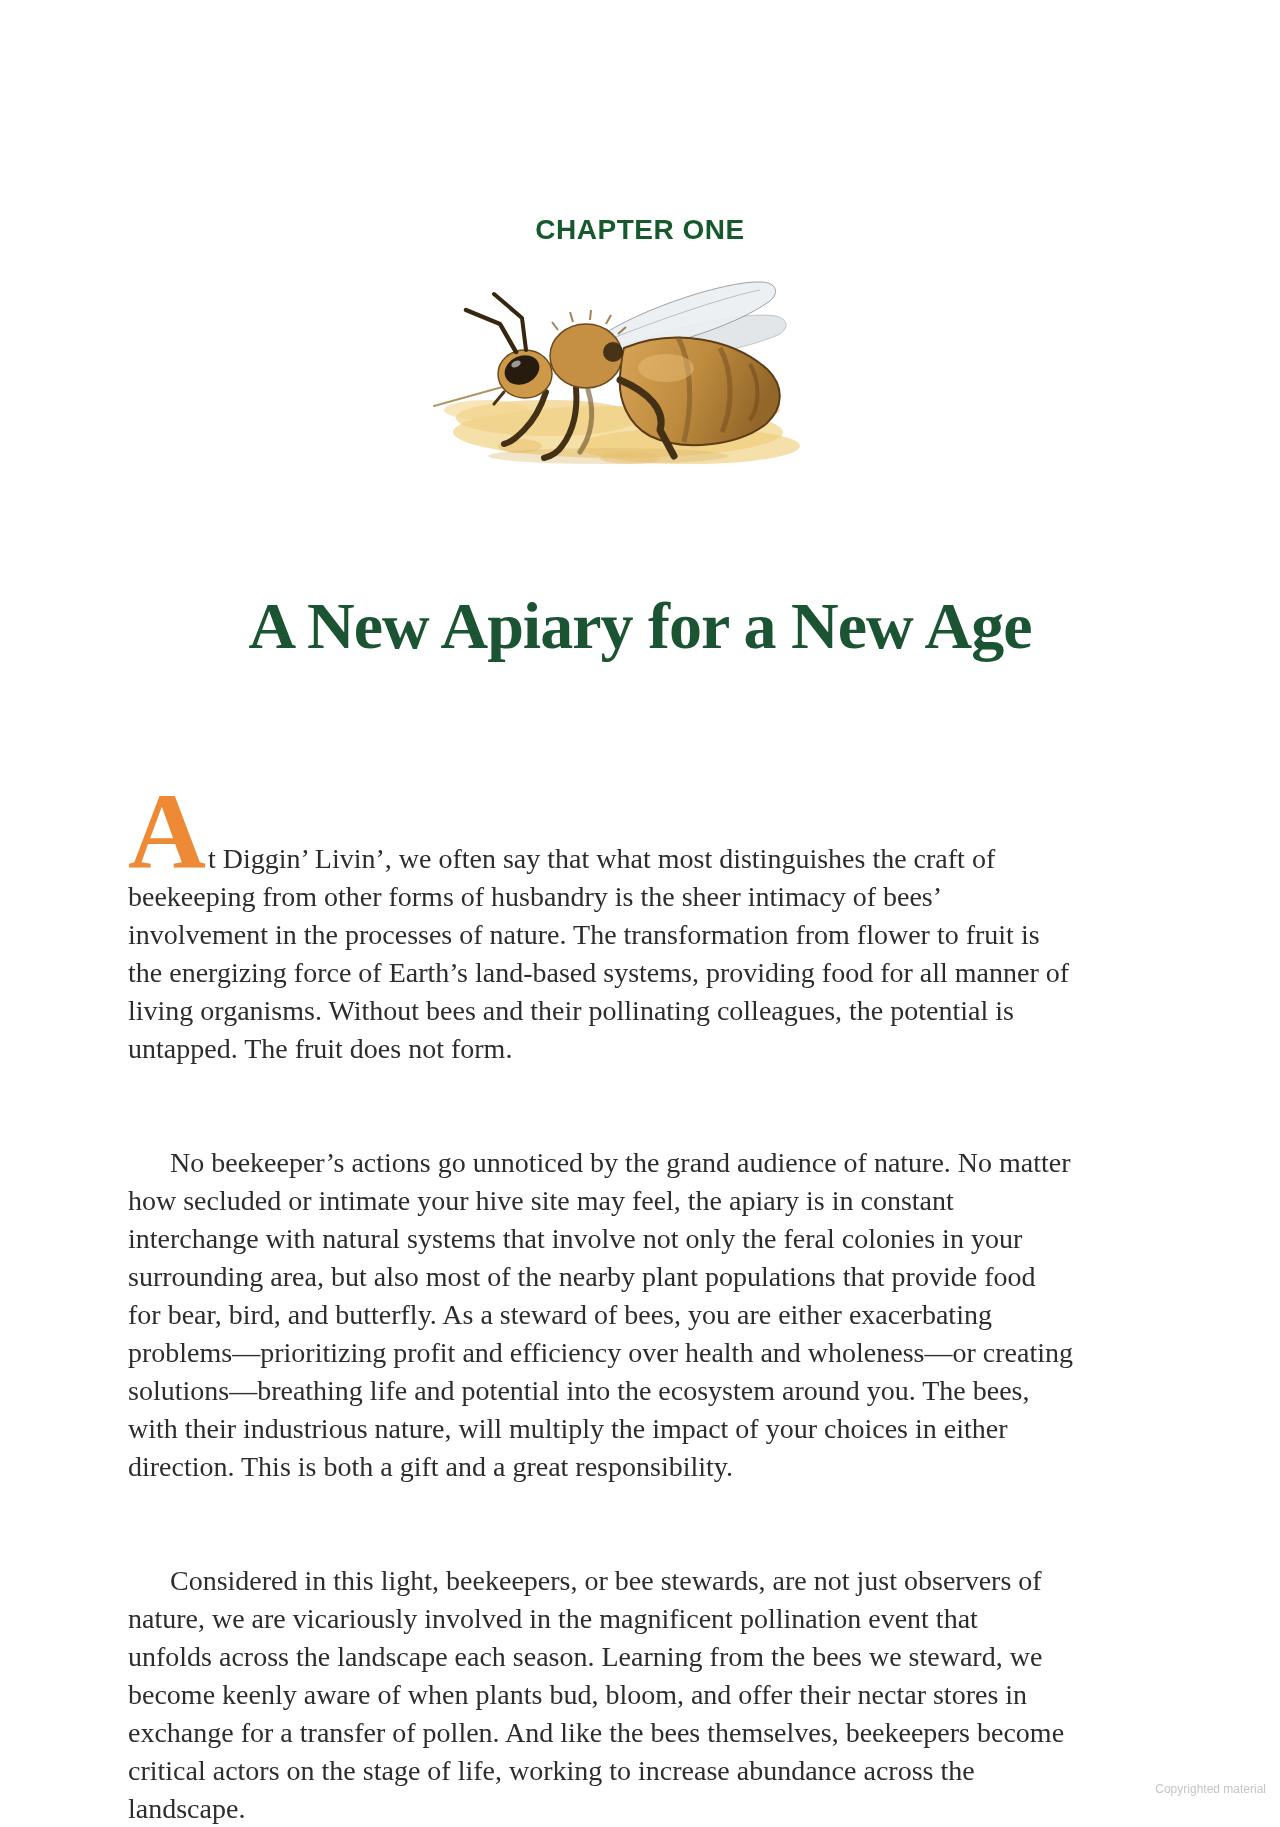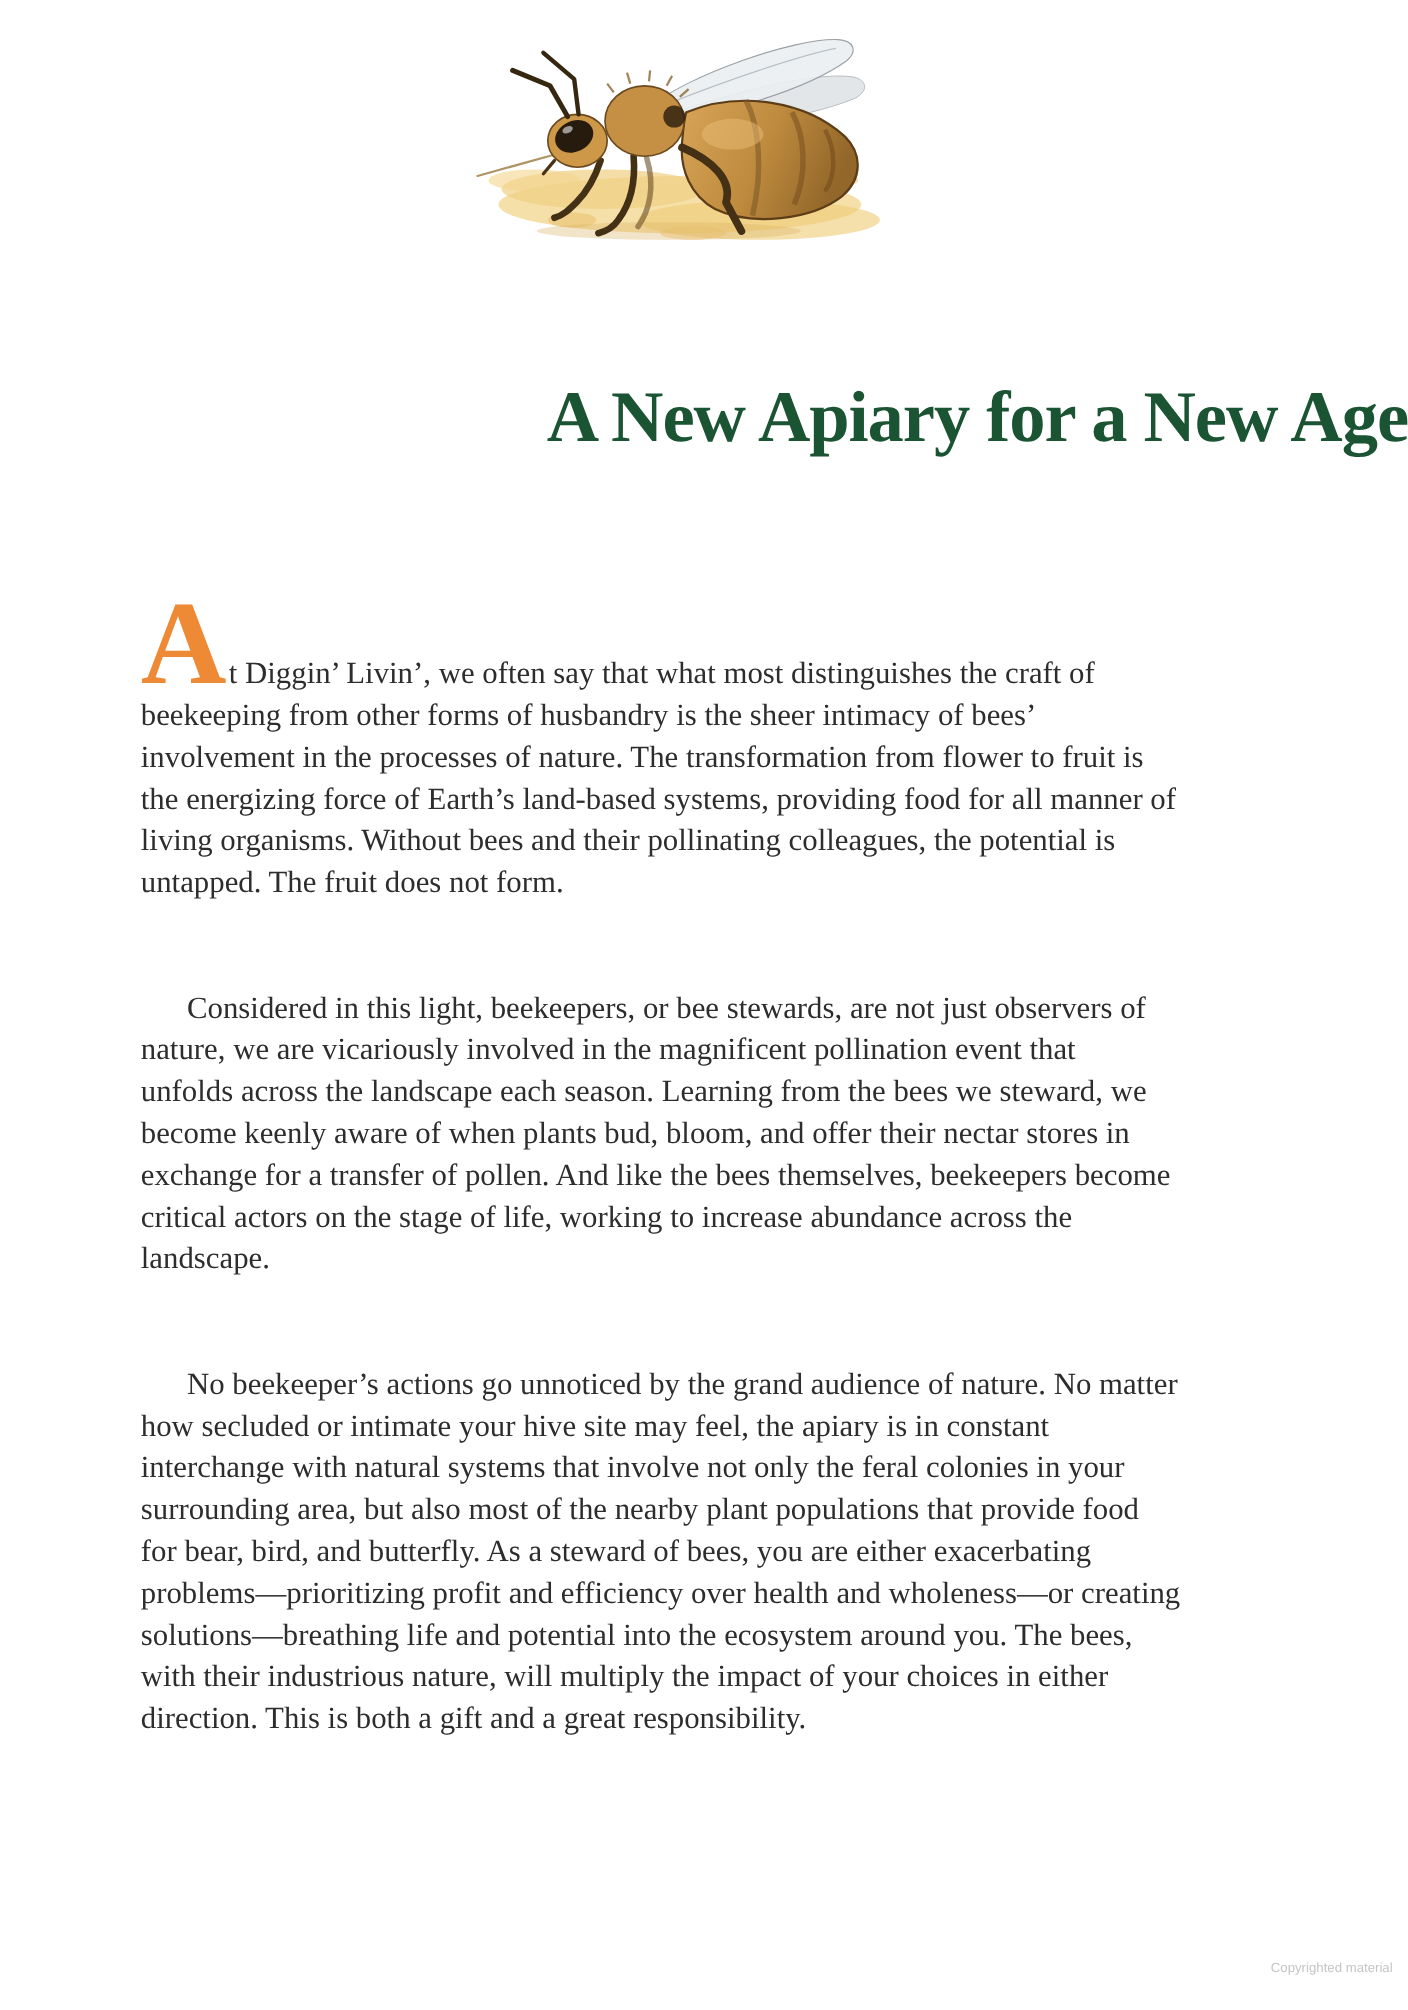--- a/index.html
+++ b/index.html
@@ -22,21 +22,21 @@
     color: #15592c;
   }
   .bee-wrap {
     width: 380px;
     height: 210px;
     margin: 14px auto 0 auto;
     margin-left: 428px;
   }
   .chapter-title {
     margin-top: 118px;
-    text-align: right;
+    text-align: center;
     font-family: "Liberation Serif", serif;
     font-weight: bold;
     font-size: 66px;
     letter-spacing: -1px;
     color: #1b5433;
   }
   .body-text {
     margin-top: 92px;
     padding-left: 84px;
     padding-right: 30px;
@@ -62,20 +62,21 @@
     font-family: "Liberation Sans", sans-serif;
     font-size: 12px;
     color: #c5c5c5;
   }
 </style>
 </head>
 <body>
 
 <div class="page">
 
+  <div class="chapter-label">CHAPTER ONE</div>
 
   <div class="bee-wrap">
     <svg width="380" height="210" viewBox="0 0 380 210" role="img" aria-label="Watercolor illustration of a honeybee facing left, standing on honey-colored ground">
       <defs>
         <linearGradient id="abd" x1="0" y1="0" x2="1" y2="0.3">
           <stop offset="0" stop-color="#d8a557"></stop>
           <stop offset="0.55" stop-color="#bd8a3e"></stop>
           <stop offset="1" stop-color="#93672a"></stop>
         </linearGradient>
       </defs>
@@ -142,33 +143,33 @@
 
   <h1 class="chapter-title">A New Apiary for a New Age</h1>
 
   <div class="body-text">
     <p><span class="dropcap">A</span><span>t Diggin’ Livin’, we often say that what most distinguishes the craft of
 beekeeping from other forms of husbandry is the sheer intimacy of bees’
 involvement in the processes of nature. The transformation from flower to fruit is
 the energizing force of Earth’s land-based systems, providing food for all manner of
 living organisms. Without bees and their pollinating colleagues, the potential is
 untapped. The fruit does not form.</span></p>
-    <p class="para-indent">Considered in this light, beekeepers, or bee stewards, are not just observers of
-nature, we are vicariously involved in the magnificent pollination event that
-unfolds across the landscape each season. Learning from the bees we steward, we
-become keenly aware of when plants bud, bloom, and offer their nectar stores in
-exchange for a transfer of pollen. And like the bees themselves, beekeepers become
-critical actors on the stage of life, working to increase abundance across the
-landscape.</p>
     <p class="para-indent">No beekeeper’s actions go unnoticed by the grand audience of nature. No matter
 how secluded or intimate your hive site may feel, the apiary is in constant
 interchange with natural systems that involve not only the feral colonies in your
 surrounding area, but also most of the nearby plant populations that provide food
 for bear, bird, and butterfly. As a steward of bees, you are either exacerbating
 problems—prioritizing profit and efficiency over health and wholeness—or creating
 solutions—breathing life and potential into the ecosystem around you. The bees,
 with their industrious nature, will multiply the impact of your choices in either
 direction. This is both a gift and a great responsibility.</p>
+    <p class="para-indent">Considered in this light, beekeepers, or bee stewards, are not just observers of
+nature, we are vicariously involved in the magnificent pollination event that
+unfolds across the landscape each season. Learning from the bees we steward, we
+become keenly aware of when plants bud, bloom, and offer their nectar stores in
+exchange for a transfer of pollen. And like the bees themselves, beekeepers become
+critical actors on the stage of life, working to increase abundance across the
+landscape.</p>
   </div>
 
   <div class="footer-copyright">Copyrighted material</div>
 
 </div>
 
 </body></html>

